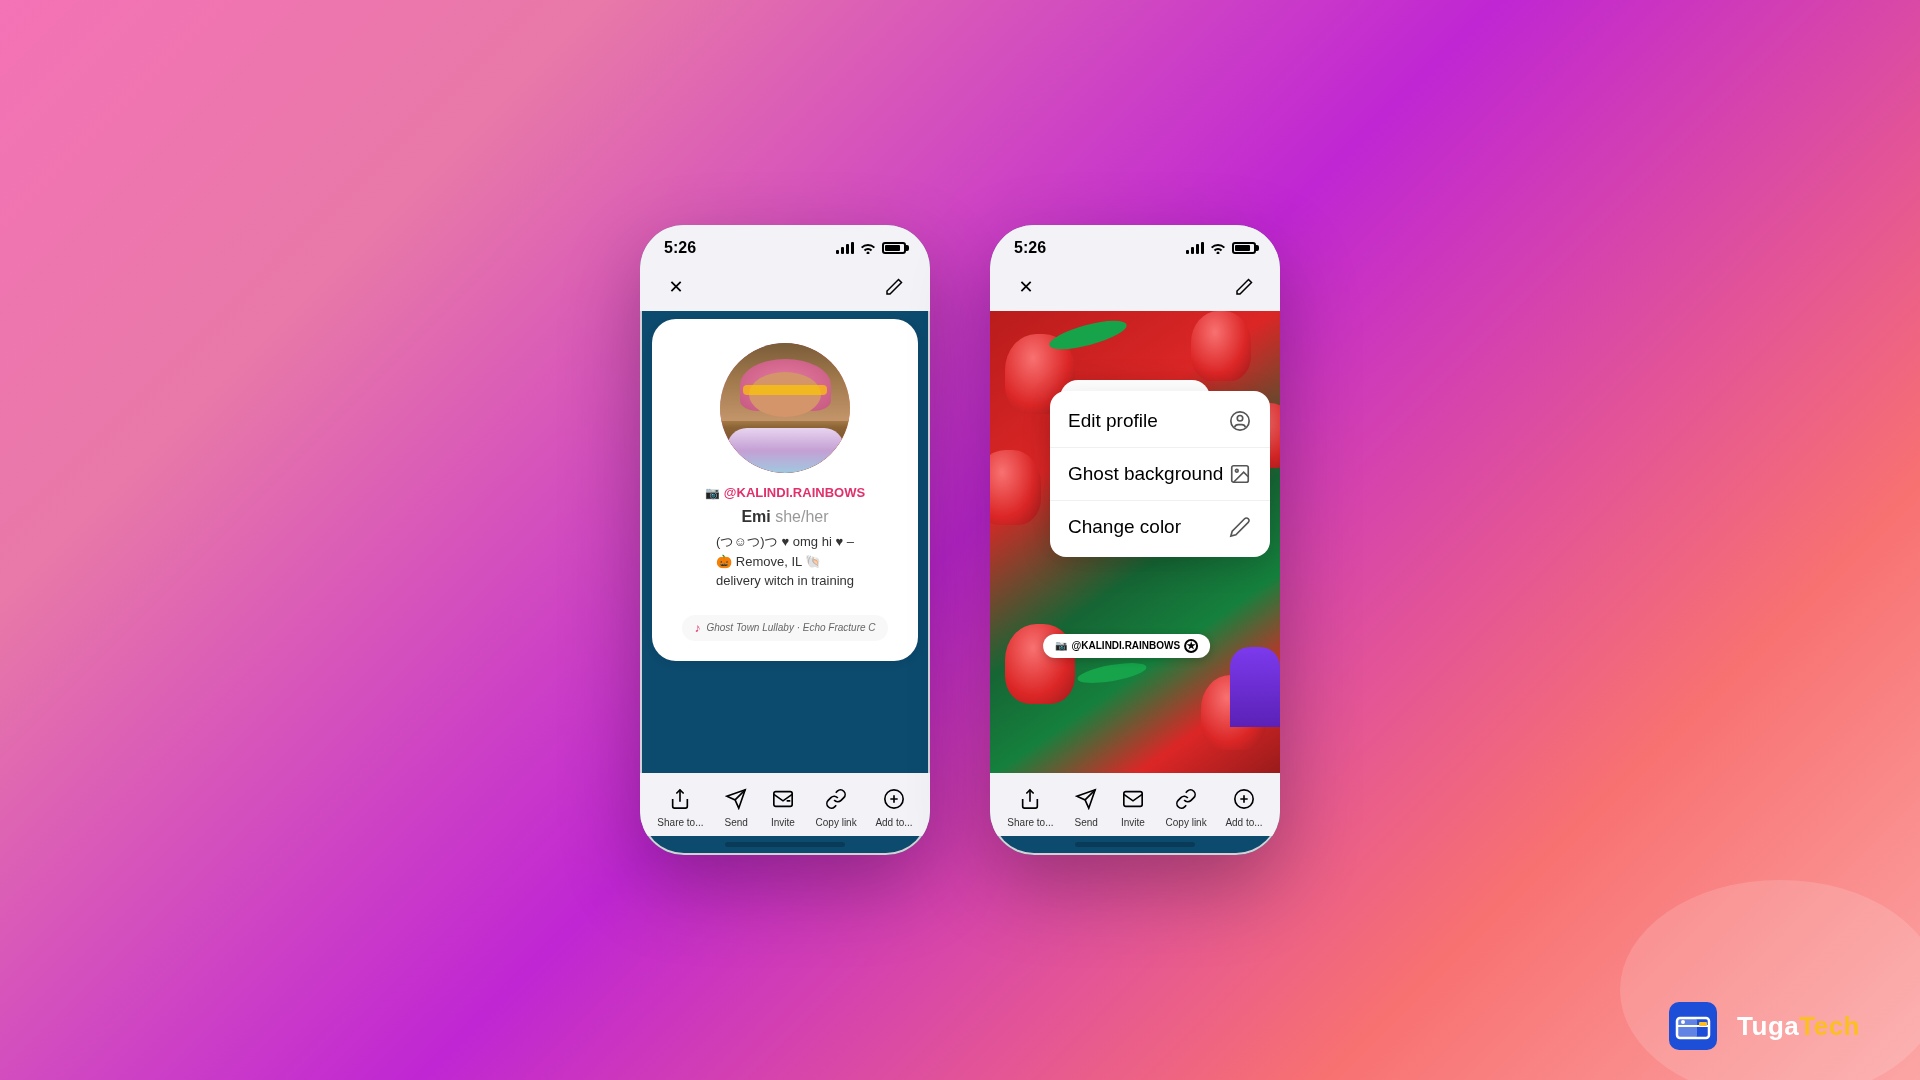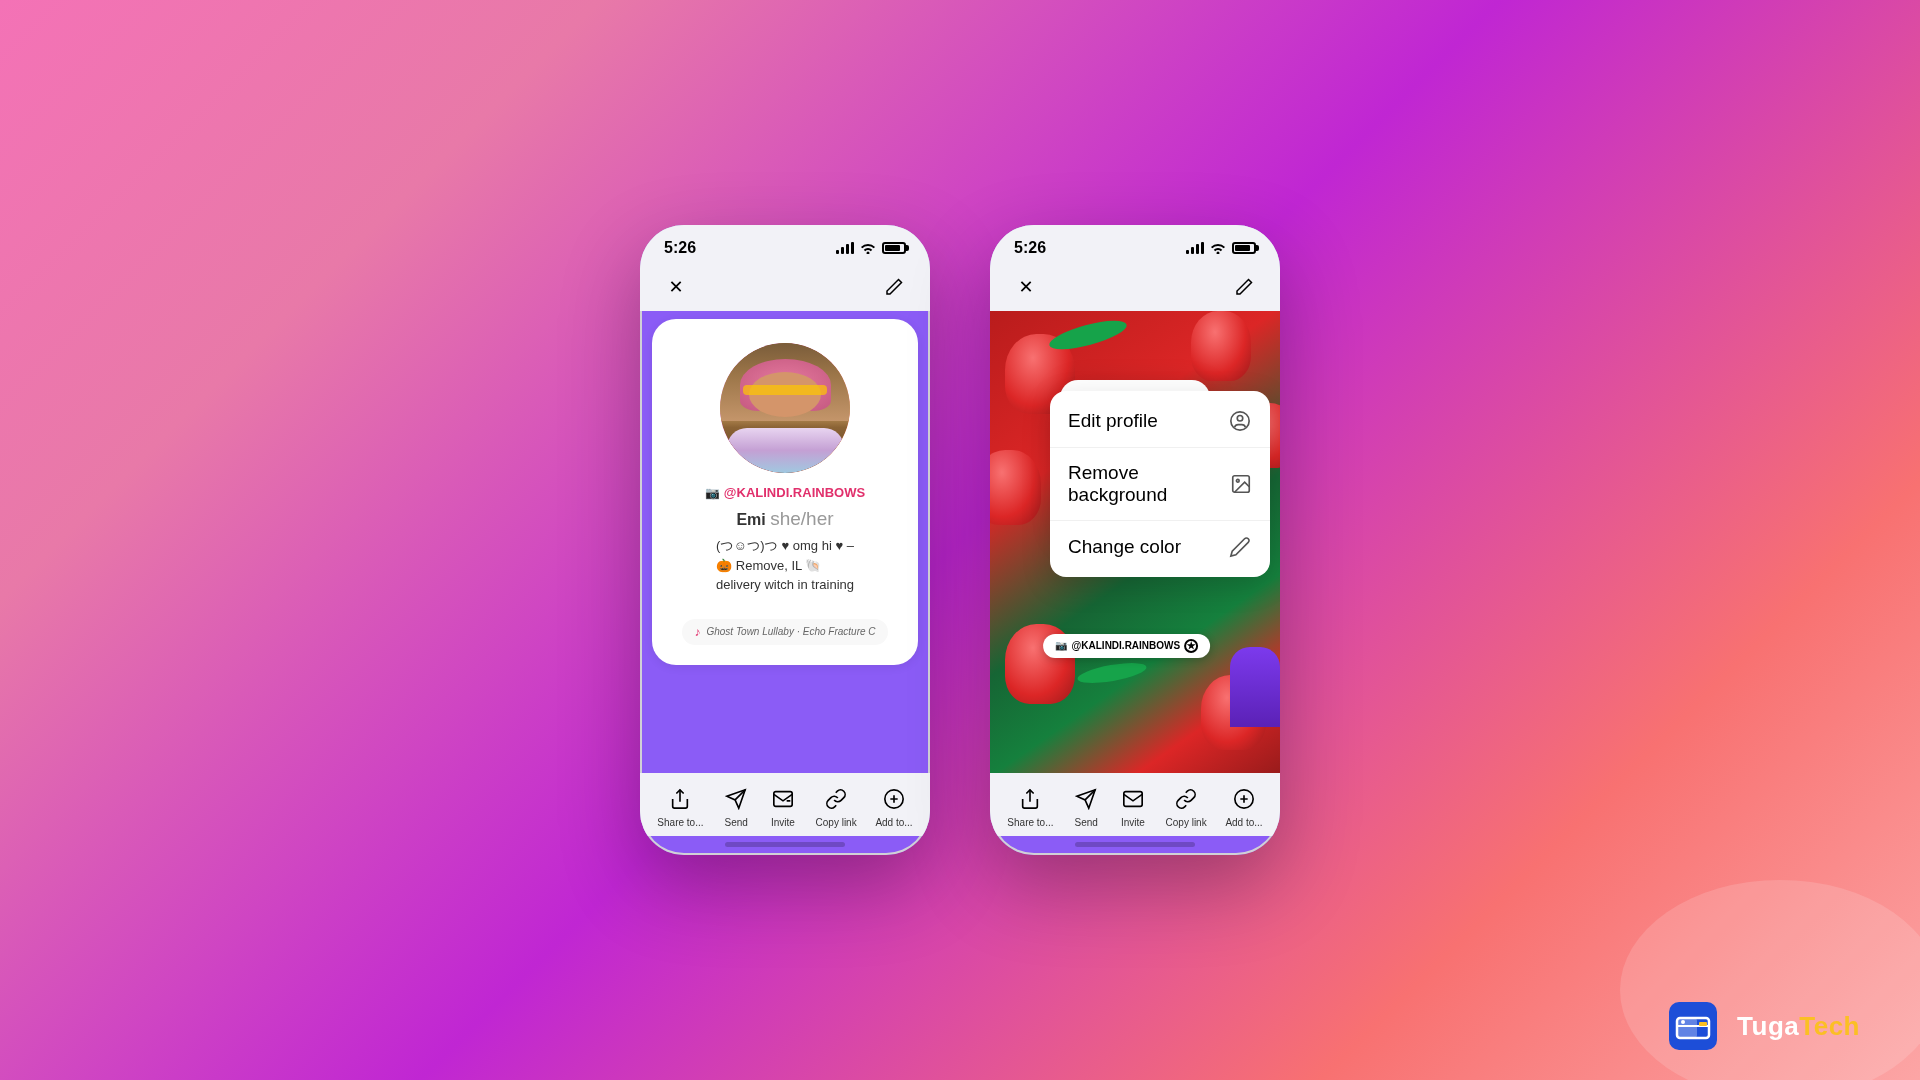--- a/index.html
+++ b/index.html
@@ -21,21 +21,21 @@
       gap: 60px;
       align-items: center;
       position: relative;
       z-index: 2;
     }
 
     
     .phone {
       width: 290px;
       height: 630px;
-      background: #8b5cf6;
+      background: #0c4a6e;
       border-radius: 44px;
       position: relative;
       box-shadow: 0 30px 80px rgba(0,0,0,0.3), inset 0 0 0 2px #d1d1d6;
       overflow: hidden;
       display: flex;
       flex-direction: column;
     }
 
     
     .status-bar {
@@ -161,21 +161,21 @@
     }
 
     .name-line {
       font-size: 16px;
       color: #333;
       margin-bottom: 6px;
     }
 
     .name-line span {
       color: #999;
-      font-size: 19px;
+      font-size: 16px;
     }
 
     .bio-text {
       font-size: 13px;
       color: #333;
       text-align: left;
       line-height: 1.5;
       margin-bottom: 24px;
     }
 
@@ -625,21 +625,21 @@
           <div class="dropdown-icon">
             <svg width="22" height="22" viewBox="0 0 24 24" fill="none" stroke="#555" stroke-width="1.8">
               <circle cx="12" cy="12" r="10"></circle>
               <circle cx="12" cy="9" r="3"></circle>
               <path d="M6.168 18.849A4.001 4.001 0 0 1 10 16h4a4.001 4.001 0 0 1 3.832 2.849"></path>
             </svg>
           </div>
         </div>
 
         <div class="dropdown-item">
-          <span>Remove background</span>
+          <span>Ghost background</span>
           <div class="dropdown-icon">
             <svg width="22" height="22" viewBox="0 0 24 24" fill="none" stroke="#555" stroke-width="1.8">
               <rect x="3" y="3" width="18" height="18" rx="2"></rect>
               <circle cx="8.5" cy="8.5" r="1.5"></circle>
               <polyline points="21 15 16 10 5 21"></polyline>
             </svg>
           </div>
         </div>
 
 

